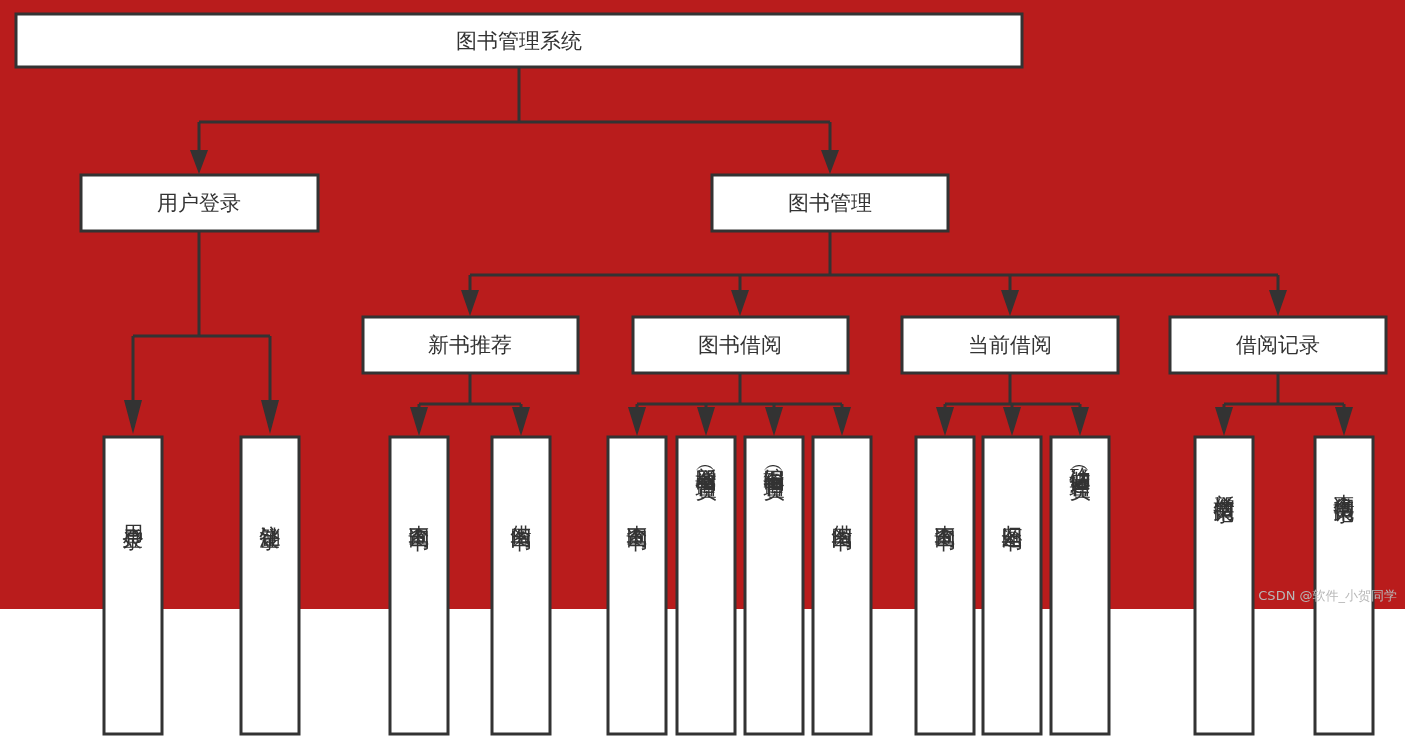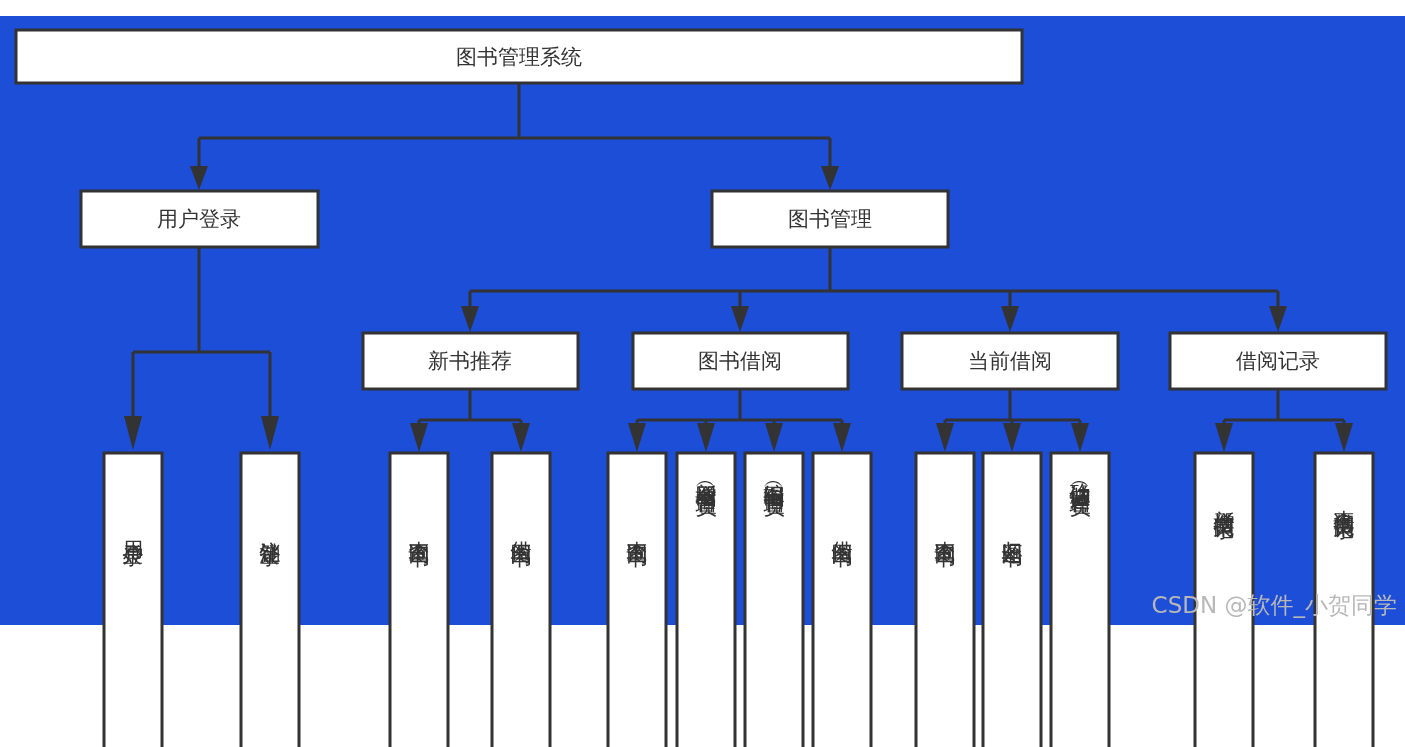--- a/index.html
+++ b/index.html
@@ -10,22 +10,21 @@
   body {
     width: 1405px;
     height: 747px;
     font-family: "DejaVu Sans", "Liberation Sans", sans-serif;
     overflow: hidden;
   }
   #diagram-root {
     position: relative;
     width: 1405px;
     height: 609px;
-    background: #1d4ed8;
-    margin-top: 16px;
+    background: #b91c1c;
   }
   svg.diagram {
     display: block;
     width: 1405px;
     height: 747px;
   }
   .node-box {
     fill: #ffffff;
     stroke: #333333;
     stroke-width: 3;
@@ -53,21 +52,21 @@
     fill: #333333;
     writing-mode: vertical-rl;
     text-orientation: upright;
     letter-spacing: 2px;
   }
   .watermark {
     position: absolute;
     right: 8px;
     bottom: 4px;
     font-family: "DejaVu Sans", "Liberation Sans", sans-serif;
-    font-size: 23px;
+    font-size: 13px;
     color: #b8b8b8;
     white-space: nowrap;
     pointer-events: none;
   }
 </style>
 </head>
 <body>
 
 <div id="diagram-root">
 

